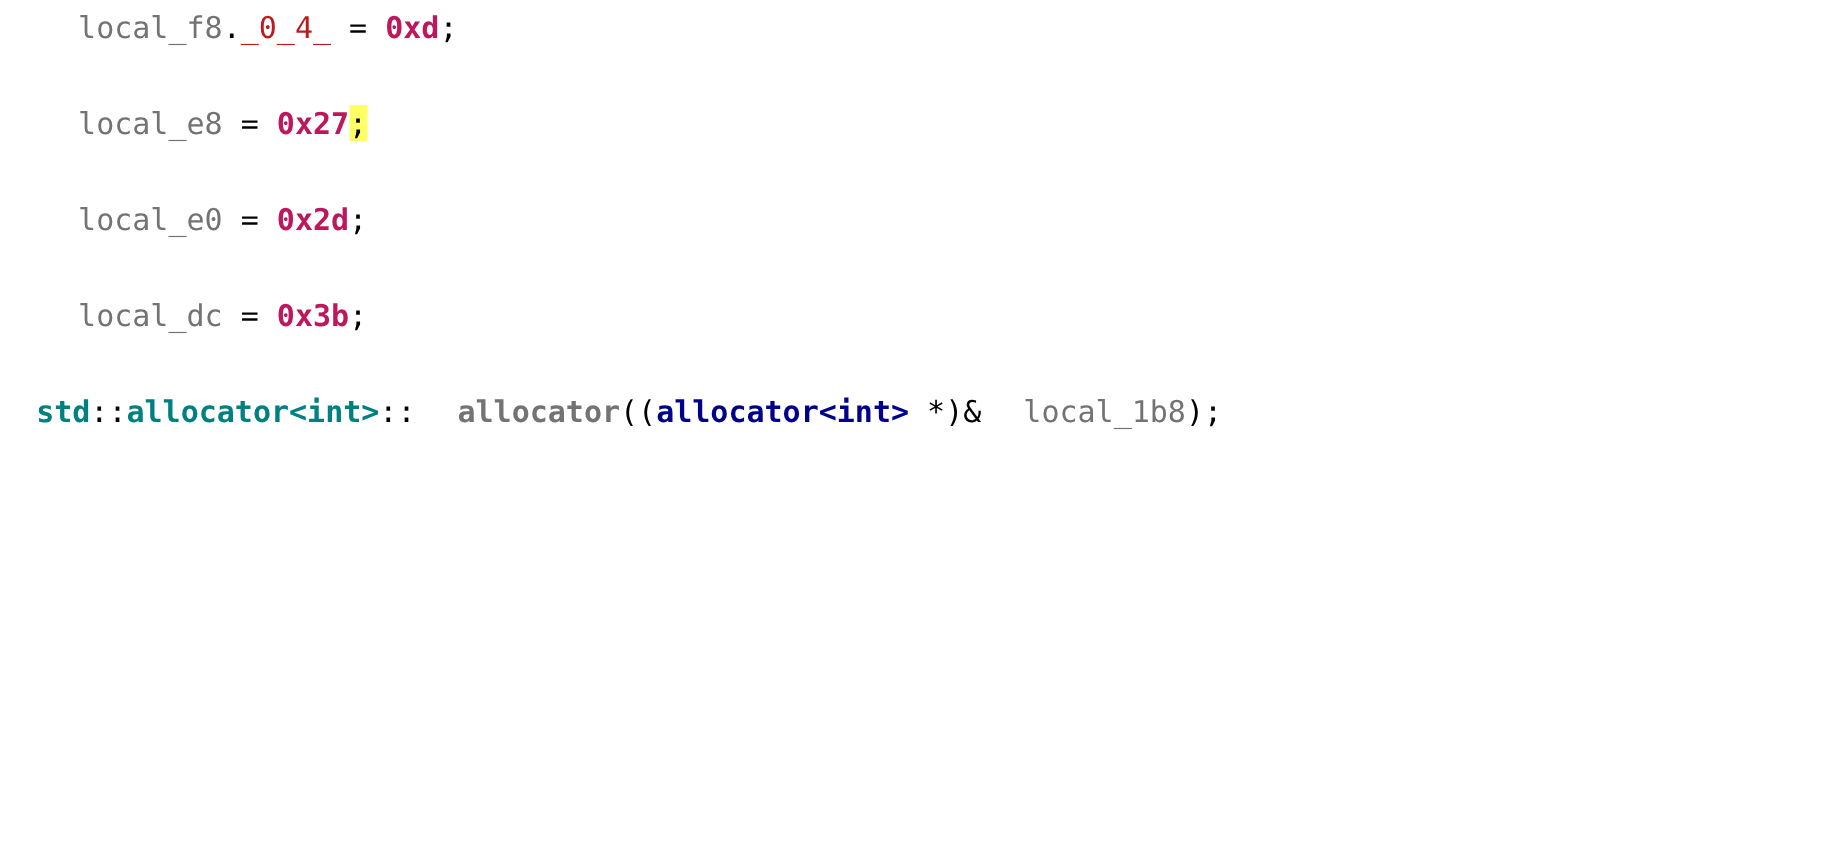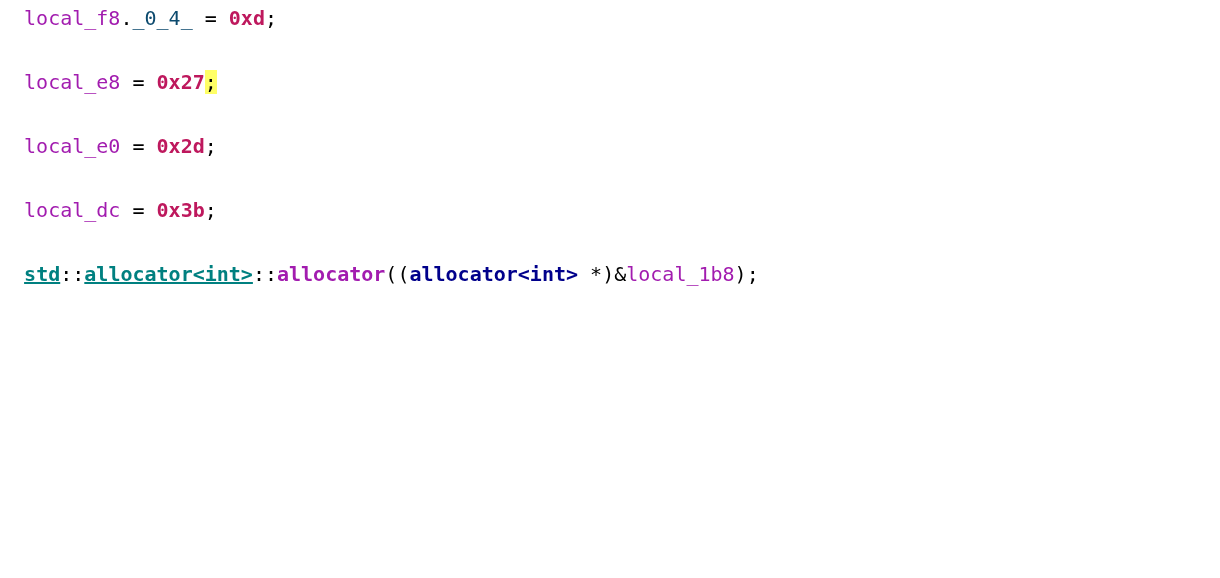--- a/index.html
+++ b/index.html
@@ -14,26 +14,26 @@
     font-family: "Menlo", "Consolas", "DejaVu Sans Mono", monospace;
     font-size: 20px;
     line-height: 1.6;
     margin: 0;
     padding: 2px 0 0 0;
     white-space: pre;
     color: #000000;
   }
   .line { display: block; }
   
-  .t-var1      { color: #a21caf; } 
-  .t-member    { color: #0c4a6e; } 
+  .t-var1      { color: #737373; margin-left: 28px; } 
+  .t-member    { color: #b91c1c; } 
   .t-punct     { color: #000000; }
   .t-op        { color: #000000; }
   .t-num       { color: #be185d; font-weight: bold; } 
-  .t-std       { color: #008080; text-decoration: underline; } 
+  .t-std       { color: #008080; } 
   .t-type-dark { color: #00008b; } 
   .hl-yellow   { background: #ffff66; }
   .bold        { font-weight: bold; }
 </style>
 </head>
 <body>
 
 <pre class="code"><span class="line"><span class="t-var1">  local_f8</span><span class="t-punct">.</span><span class="t-member">_0_4_</span><span class="t-punct"> </span><span class="t-op">=</span><span class="t-punct"> </span><span class="t-num">0xd</span><span class="t-punct">;</span></span>
 <span class="line"><span class="t-var1">  local_e8</span><span class="t-op"> = </span><span class="t-num">0x27</span><span class="t-punct hl-yellow">;</span></span>
 <span class="line"><span class="t-var1">  local_e0</span><span class="t-op"> = </span><span class="t-num">0x2d</span><span class="t-punct">;</span></span>

